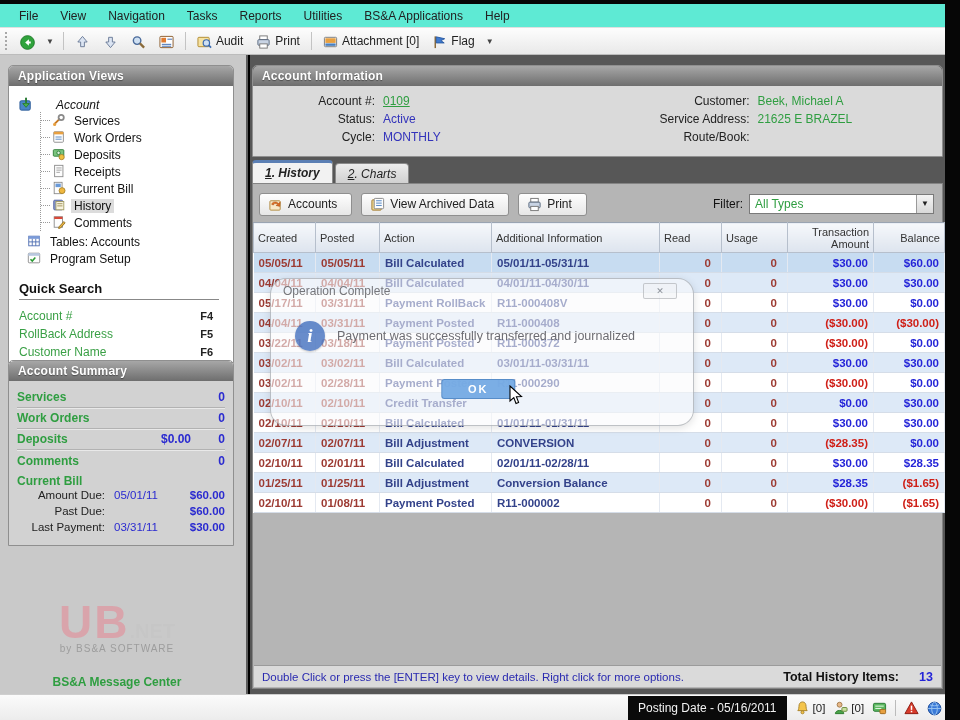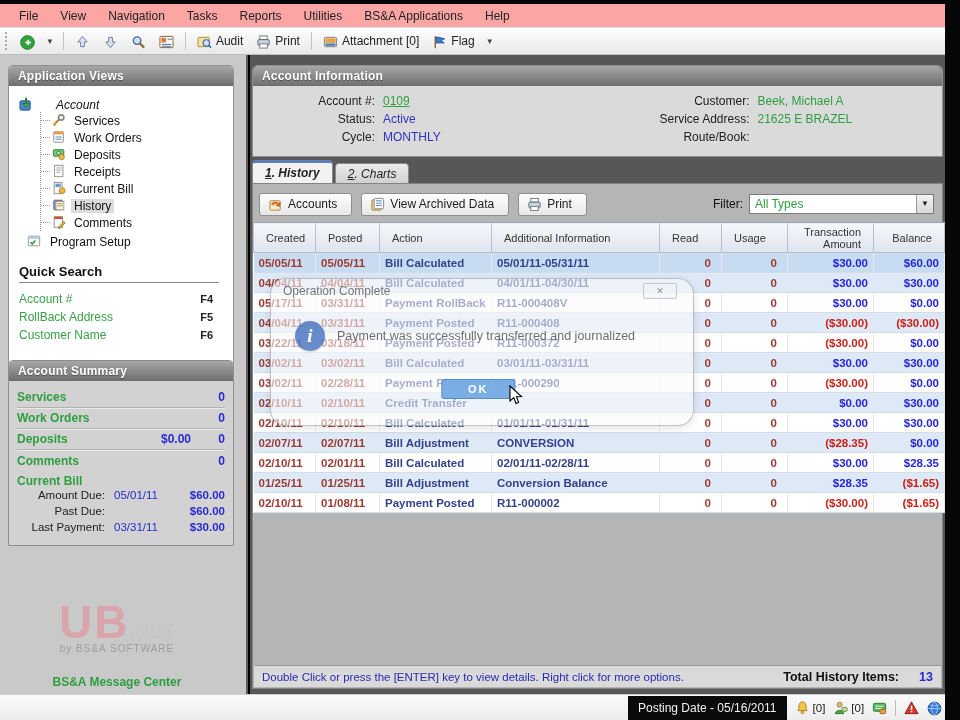--- a/index.html
+++ b/index.html
@@ -1,20 +1,20 @@
 <!DOCTYPE html>
 <html><head>
 <meta charset="utf-8">
 <style>
   * { margin:0; padding:0; box-sizing:border-box; }
   html,body { width:960px; height:720px; overflow:hidden; }
   body { font-family:"Liberation Sans", sans-serif; font-size:12px; background:#000; position:relative; color:#111; }
 
   
-  .menubar { position:absolute; left:0; top:4px; width:945px; height:24px; background:#fca5a5; border-bottom:1px solid #e0e0e0; display:flex; align-items:center; padding-left:8px; }
+  .menubar { position:absolute; left:0; top:4px; width:945px; height:24px; background:#5eead4; border-bottom:1px solid #e0e0e0; display:flex; align-items:center; padding-left:8px; }
   .menu-item { padding:3px 11px; color:#222; cursor:default; }
   .toolbar { position:absolute; left:0; top:28px; width:945px; height:27px; background:linear-gradient(#fdfdfd,#e9e9e9); border-bottom:1px solid #bcbcbc; display:flex; align-items:center; padding-left:2px; gap:3px; }
   .grip { width:4px; height:18px; border-left:2px dotted #a8a8a8; margin:0 3px; }
   .tbtn { display:flex; align-items:center; gap:4px; padding:2px 5px; border-radius:3px; color:#222; }
   .tsep { width:1px; height:18px; background:#c3c3c3; margin:0 3px; }
   .caret { font-size:8px; color:#444; padding:0 3px; }
 
   
   .left-zone  { position:absolute; left:0; top:55px; width:248px; height:639px; background:#c9c9c9; border-right:2px solid #5c5c5c; }
   .right-zone { position:absolute; left:250px; top:55px; width:695px; height:639px; background:#575757; }
@@ -84,21 +84,21 @@
   .btnrow { display:flex; align-items:center; padding:8px 8px 0 6px; height:32px; }
   .pbtn { display:flex; align-items:center; gap:5px; height:23px; padding:0 14px 0 8px; background:linear-gradient(#fefefe,#e7e7e7); border:1px solid #8f8f8f; border-radius:3px; margin-right:9px; color:#222; cursor:default; }
   .filterbox { margin-left:auto; display:flex; align-items:center; gap:6px; }
   .filter-label { color:#111; }
   .select { width:185px; height:20px; background:#fff; border:1px solid #7a7a7a; display:flex; align-items:center; }
   .select .sel-val { flex:1; padding-left:5px; color:#2f9e41; }
   .select .sel-btn { width:17px; height:18px; background:linear-gradient(#f4f4f4,#d9d9d9); border-left:1px solid #9a9a9a; text-align:center; font-size:8px; line-height:18px; color:#222; }
 
   
   .grid { margin:6px 0 0 0; width:691px; border-collapse:collapse; table-layout:fixed; background:#fff; }
-  .grid th { background:linear-gradient(#f6f8fb,#dde4ee); border:1px solid #b6bfcc; border-top:1px solid #9aa4b2; font-weight:normal; font-size:11px; color:#333; height:30px; padding:1px 12px; line-height:12px; }
+  .grid th { background:linear-gradient(#f6f8fb,#dde4ee); border:1px solid #b6bfcc; border-top:1px solid #9aa4b2; font-weight:normal; font-size:11px; color:#333; height:30px; padding:1px 4px; line-height:12px; }
   .grid td { height:20px; padding:0 5px; border-bottom:1px solid #d5dde8; border-right:1px solid #e4e9f1; font-size:11.5px; font-weight:bold; white-space:nowrap; overflow:hidden; }
   .grid tr.alt td { background:#dde9f7; }
   .grid tr.sel td { background:#c7dcf1; }
   .c-date { color:#9c3a32; }
   .c-text { color:#33428a; }
   .c-num { color:#9c3a32; text-align:right; padding-right:10px !important; }
   .c-money { color:#2424d8; text-align:right; }
   .c-money.neg { color:#cf2018; }
   .al { text-align:left; } .ar { text-align:right; }
 
@@ -318,20 +318,32 @@
               <svg viewBox="0 0 16 16" width="14" height="14">
                 <rect x="2.5" y="2" width="9.5" height="12" fill="#fdfdfd" stroke="#888"></rect>
                 <rect x="2.5" y="2" width="9.5" height="2.6" fill="#d84a3a"></rect>
                 <path d="M8 13.5 L13.5 7.5 L15 9 L9.5 15 L7.5 15.3 Z" fill="#f0b840" stroke="#8a6a20"></path>
               </svg>
             </span>
             <span class="lbl">Comments</span>
           </div>
         </div>
       <div class="tree-extra">
+          <div class="tree-item">
+            <span class="icon13">
+              <svg viewBox="0 0 16 16" width="14" height="14">
+                <rect x="2" y="2.5" width="12" height="11" fill="#fdfdfd" stroke="#4a6ab0"></rect>
+                <rect x="2" y="2.5" width="12" height="3" fill="#7a9ad8"></rect>
+                <line x1="6" y1="5.5" x2="6" y2="13.5" stroke="#4a6ab0"></line>
+                <line x1="10" y1="5.5" x2="10" y2="13.5" stroke="#4a6ab0"></line>
+                <line x1="2" y1="9" x2="14" y2="9" stroke="#4a6ab0"></line>
+              </svg>
+            </span>
+            <span class="lbl">Tables: Accounts</span>
+          </div>
           <div class="tree-item">
             <span class="icon13">
               <svg viewBox="0 0 16 16" width="14" height="14">
                 <rect x="1.5" y="2.5" width="13" height="11" rx="1" fill="#fdfdfd" stroke="#888"></rect>
                 <rect x="1.5" y="2.5" width="13" height="3" fill="#b8c8e0"></rect>
                 <path d="M4 9.5 L6 11.5 L9.5 7.5" fill="none" stroke="#2a9a34" stroke-width="1.8"></path>
               </svg>
             </span>
             <span class="lbl">Program Setup</span>
           </div>

